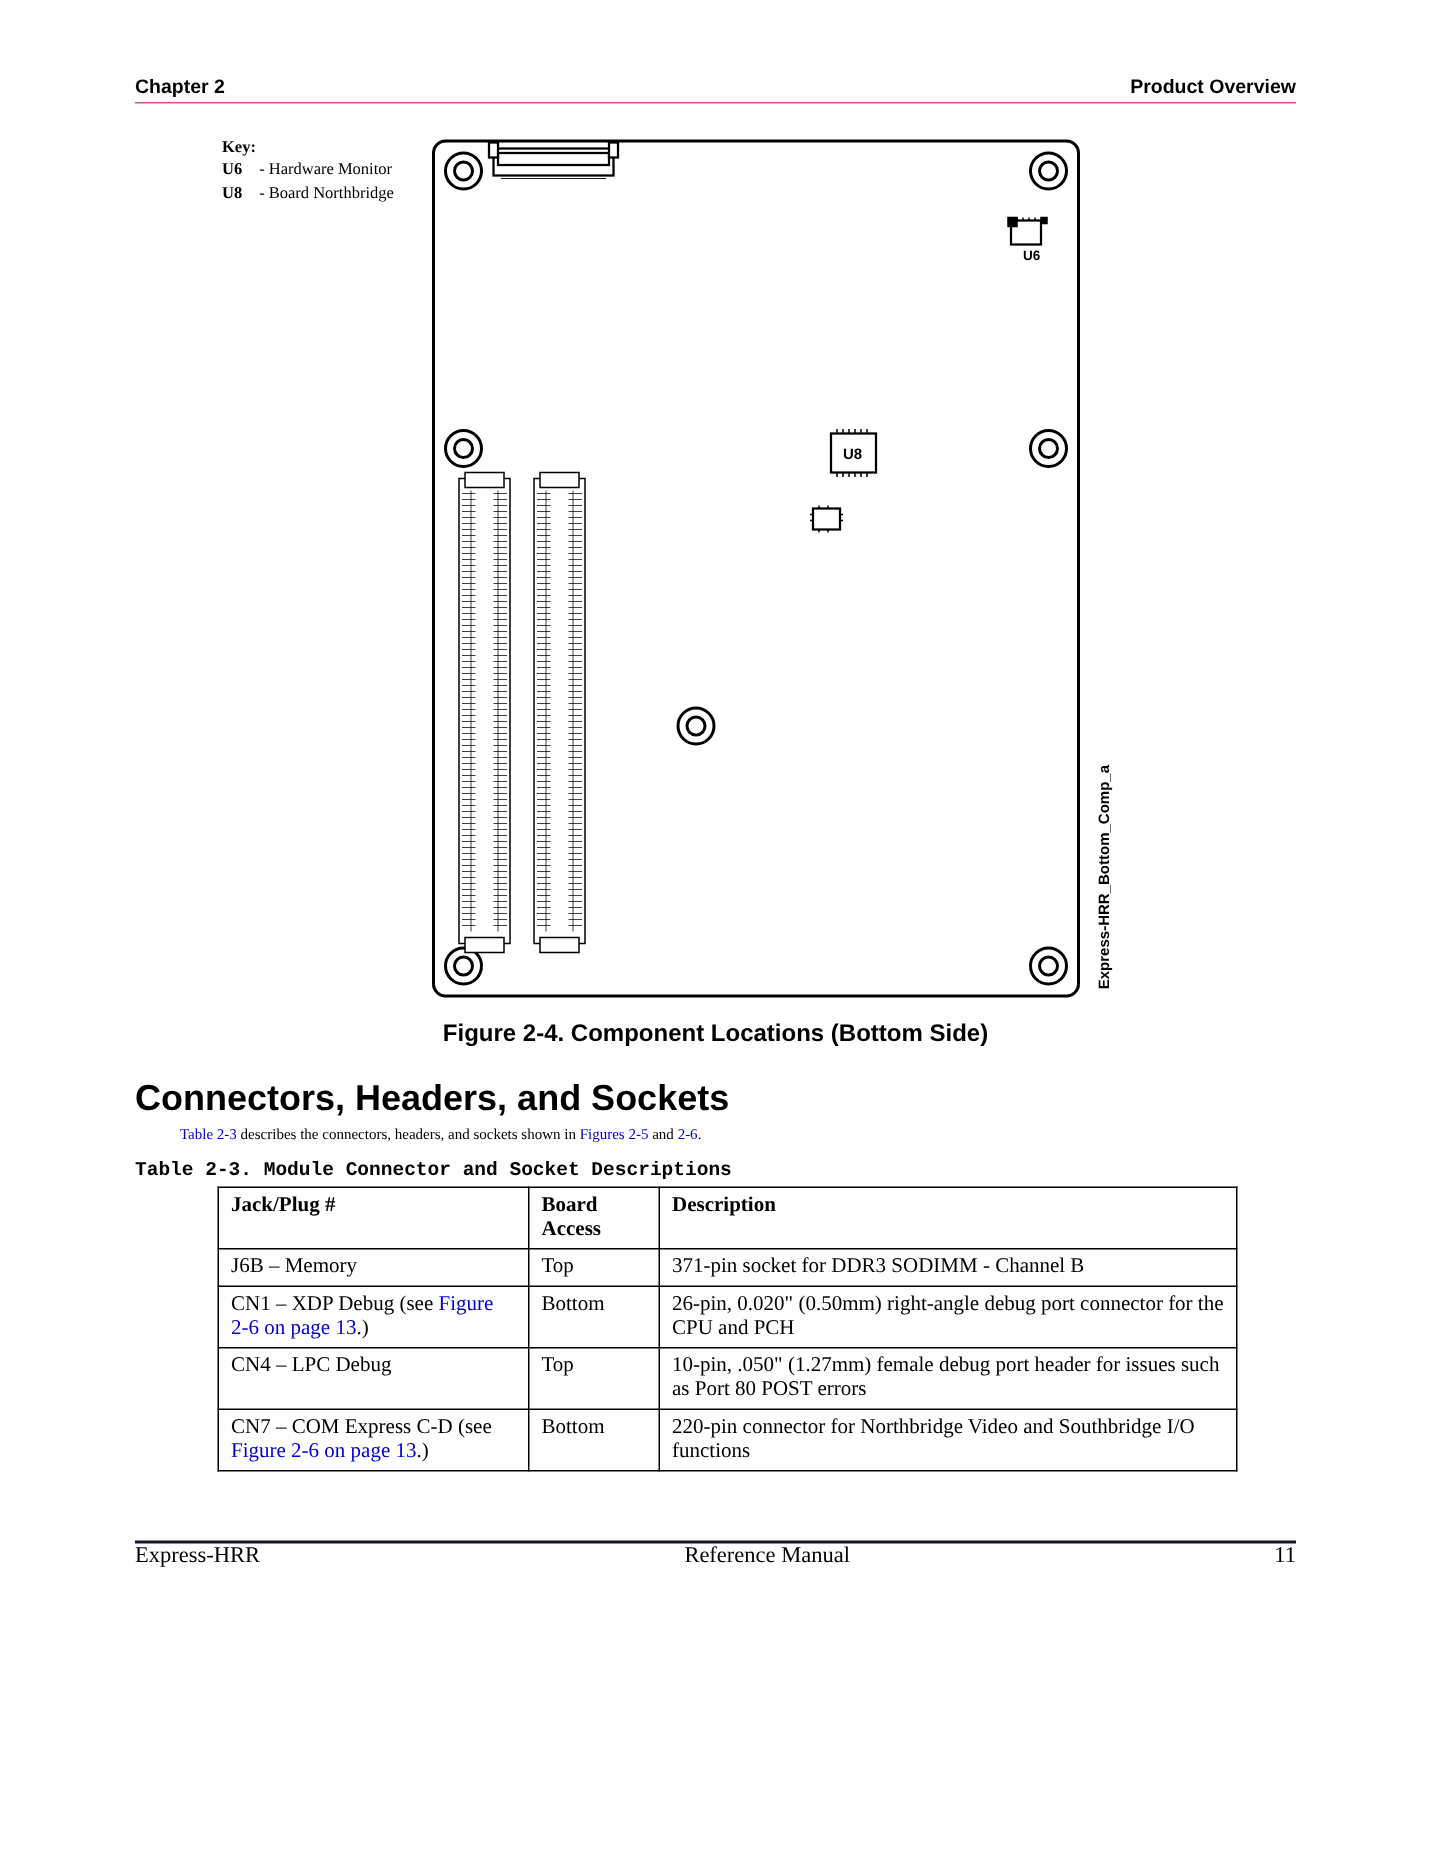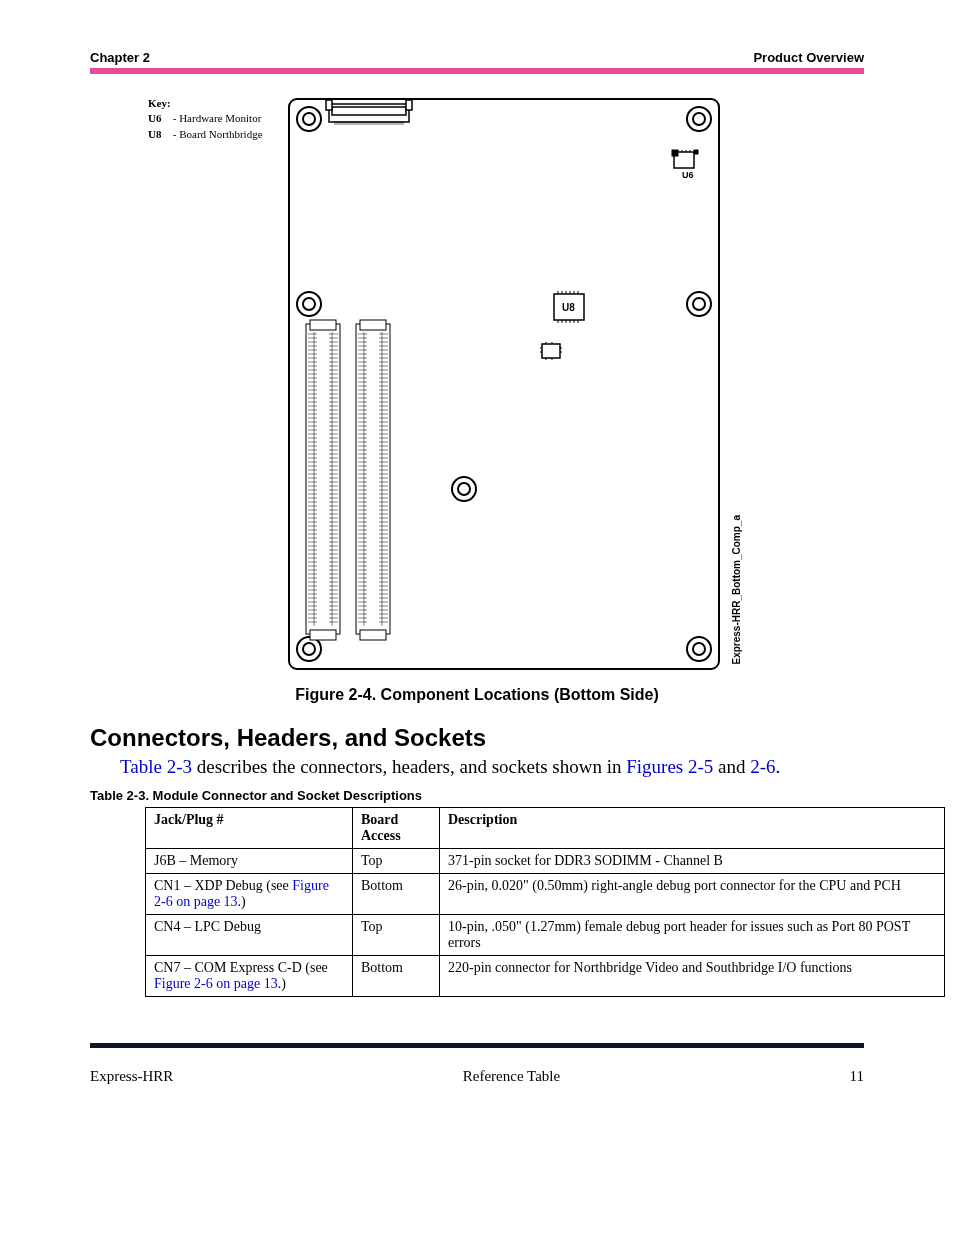--- a/index.html
+++ b/index.html
@@ -11,21 +11,21 @@
     padding: 50px 90px 40px 90px;
     width: 954px;
     box-sizing: border-box;
   }
   .topbar {
     display: flex;
     justify-content: space-between;
     font-family: Arial, Helvetica, sans-serif;
     font-weight: bold;
     font-size: 13px;
-    border-bottom: 6px solid #ec4899;
+    border-bottom: 1px solid #ec4899;
     padding-bottom: 3px;
     margin-bottom: 20px;
   }
   .figure-block {
     margin: 0 0 20px 0;
   }
   .fig-row {
     display: flex;
     align-items: flex-start;
   }
@@ -60,50 +60,50 @@
     margin-top: 12px;
   }
   h2.section {
     font-family: Arial, Helvetica, sans-serif;
     font-weight: bold;
     font-size: 24px;
     margin: 18px 0 4px 0;
   }
   .intro {
     margin: 4px 0 10px 30px;
-    font-size: 19px;
+    font-size: 10px;
   }
   .link { color: #0000cc; }
   .table-caption {
-    font-family: Liberation Sans, sans-serif;
+    font-family: Liberation Mono, monospace;
     font-weight: bold;
     font-size: 13px;
     margin: 6px 0 4px 0;
   }
   table.data {
     border-collapse: collapse;
     margin-left: 55px;
-    width: 800px;
+    width: 680px;
     font-family: "Times New Roman", Times, serif;
     font-size: 14px;
   }
   table.data th, table.data td {
     border: 1px solid #000;
     padding: 4px 8px;
     text-align: left;
     vertical-align: top;
   }
   table.data th {
     font-weight: bold;
   }
   .footer {
     display: flex;
     justify-content: space-between;
-    border-top: 5px solid #0f172a;
-    padding-top: 20px;
+    border-top: 2px solid #0f172a;
+    padding-top: 0;
     margin-top: 46px;
     font-size: 15px;
   }
 </style>
 </head>
 <body>
 
 <div class="topbar">
   <span>Chapter 2</span>
   <span>Product Overview</span>
@@ -274,15 +274,15 @@
       <tr>
         <td><span>CN7 – COM Express C-D (see </span><span class="link">Figure 2-6 on page 13</span><span>.)</span></td>
         <td>Bottom</td>
         <td>220-pin connector for Northbridge Video and Southbridge I/O functions</td>
       </tr>
     </tbody>
 </table>
 
 <div class="footer">
   <span>Express-HRR</span>
-  <span>Reference Table</span>
+  <span>Reference Manual</span>
   <span>11</span>
 </div>
 
 </body></html>

